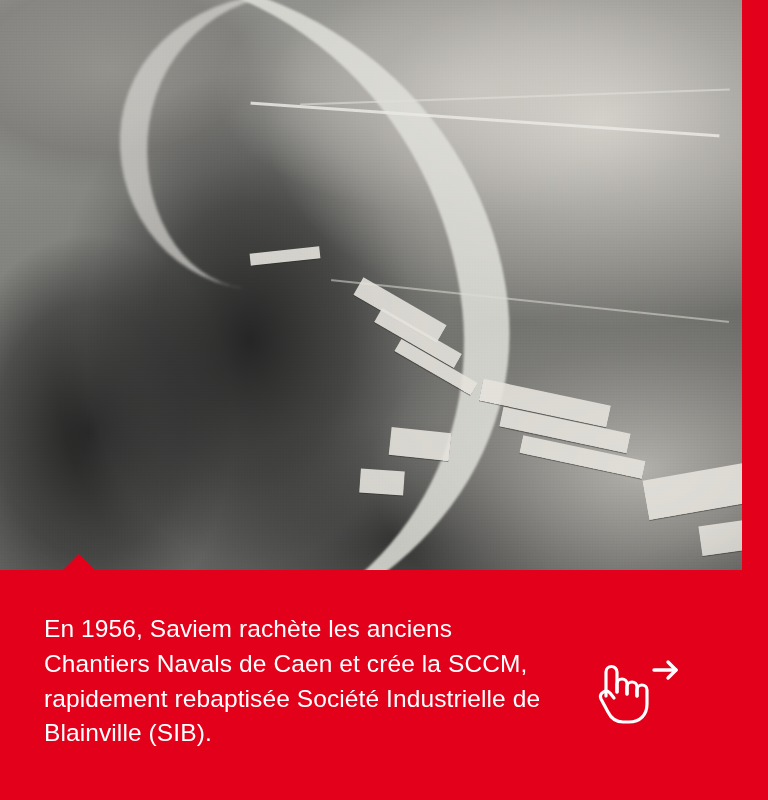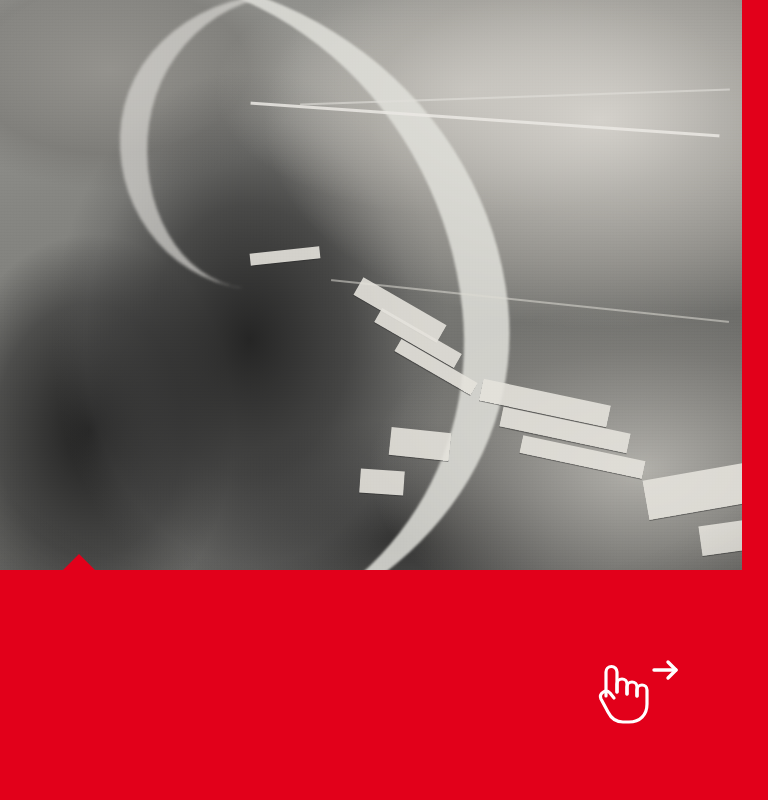--- a/index.html
+++ b/index.html
@@ -231,20 +231,21 @@
     <div class="grain"></div>
     <div class="photo-vignette"></div>
   </div>
 
   <div class="credit-strip">
     
   </div>
 
   <div class="caption">
     <div class="caption-notch"></div>
+    <div class="caption-text">En 1956, Saviem rachète les anciens Chantiers Navals de Caen et crée la SCCM, rapidement rebaptisée Société Industrielle de Blainville (SIB).</div>
 
     <div class="cta">
       <svg width="96" height="70" viewBox="0 0 96 70" aria-hidden="true">
         <g fill="none" stroke="#ffffff" stroke-width="3.2" stroke-linecap="round" stroke-linejoin="round">
           <path d="M20 40 V16 a5.5 5.5 0 0 1 11 0 V36"></path>
           <path d="M31 36 V28 a5 5 0 0 1 10 0 V38"></path>
           <path d="M41 38 V31 a5 5 0 0 1 10 0 V40"></path>
           <path d="M51 40 V34 a5 5 0 0 1 10 0 v14 c0 11-7 18-18 18 h-6 c-8 0-12-4-15-10 l-7-13 a5.5 5.5 0 0 1 9-6 l4 5"></path>
         </g>
         <g stroke="#ffffff" stroke-width="3.4" stroke-linecap="round" stroke-linejoin="round" fill="none">

